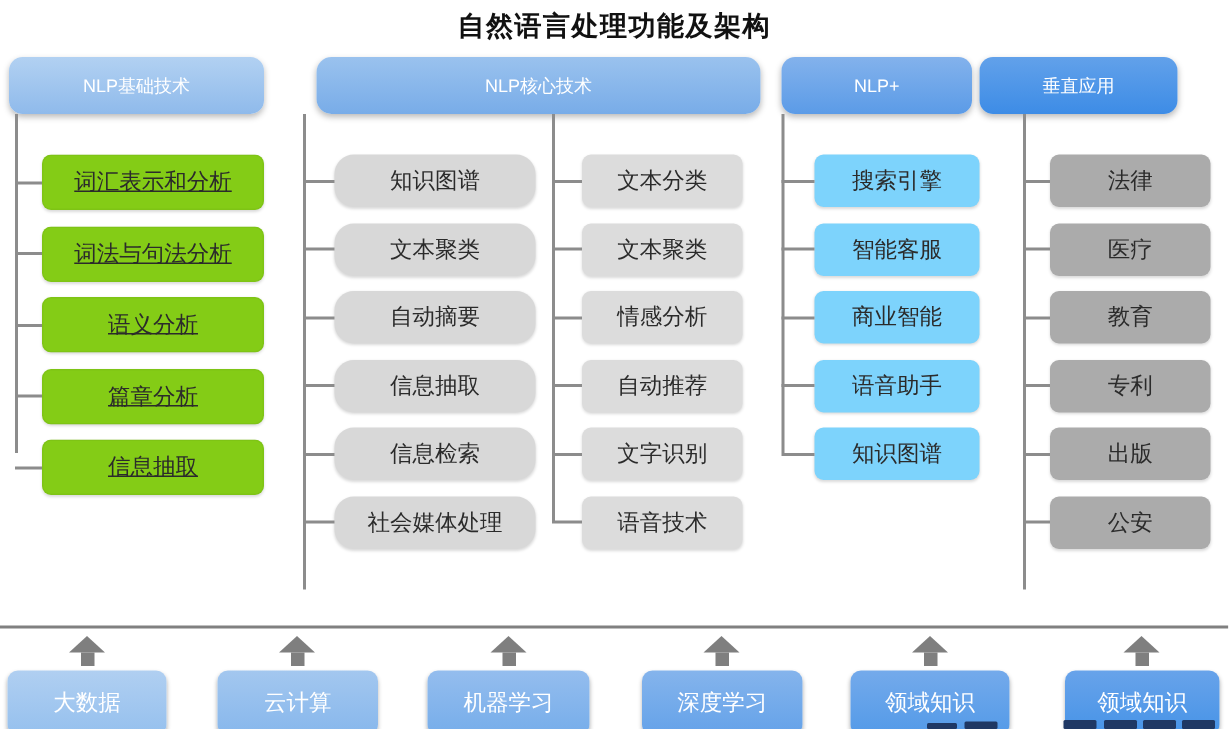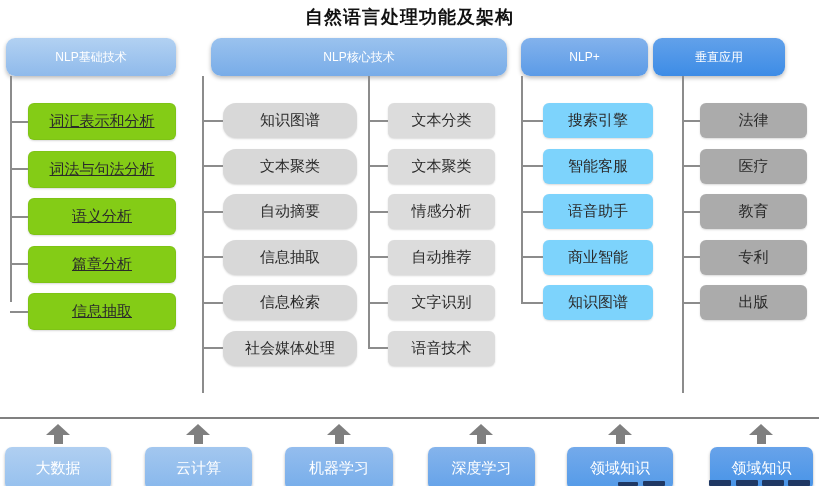--- a/index.html
+++ b/index.html
@@ -104,31 +104,32 @@
     <div class="item">文本聚类</div>
     <div class="item">情感分析</div>
     <div class="item">自动推荐</div>
     <div class="item">文字识别</div>
     <div class="item">语音技术</div>
   </div>
 
   <div class="col colD">
     <div class="item">搜索引擎</div>
     <div class="item">智能客服</div>
+    <div class="item">商业智能</div>
     <div class="item">语音助手</div>
-    <div class="item">商业智能</div>
     <div class="item">知识图谱</div>
   </div>
 
   <div class="col colE">
     <div class="item">法律</div>
     <div class="item">医疗</div>
     <div class="item">教育</div>
     <div class="item">专利</div>
     <div class="item">出版</div>
+    <div class="item">公安</div>
   </div>
 
   <div class="separator"></div>
 
   <div class="arrow" style="left:46px;">
       <div class="tri"></div>
       <div class="stem"></div>
     </div>
   <div class="arrow" style="left:186px;">
       <div class="tri"></div>

